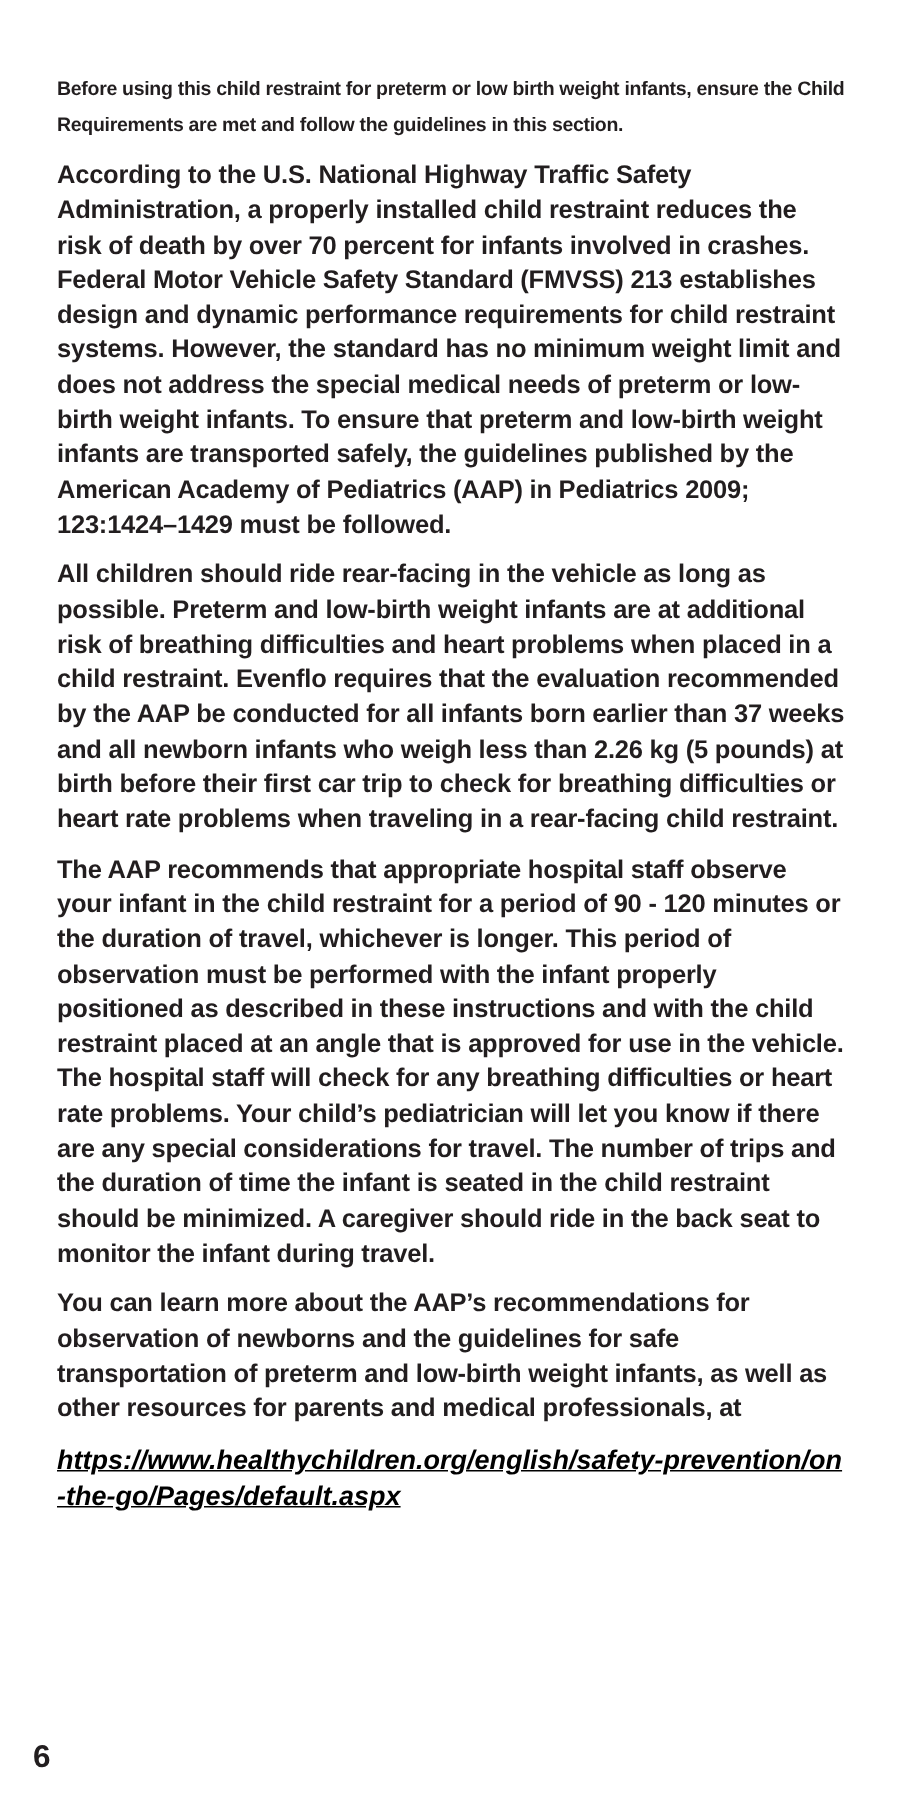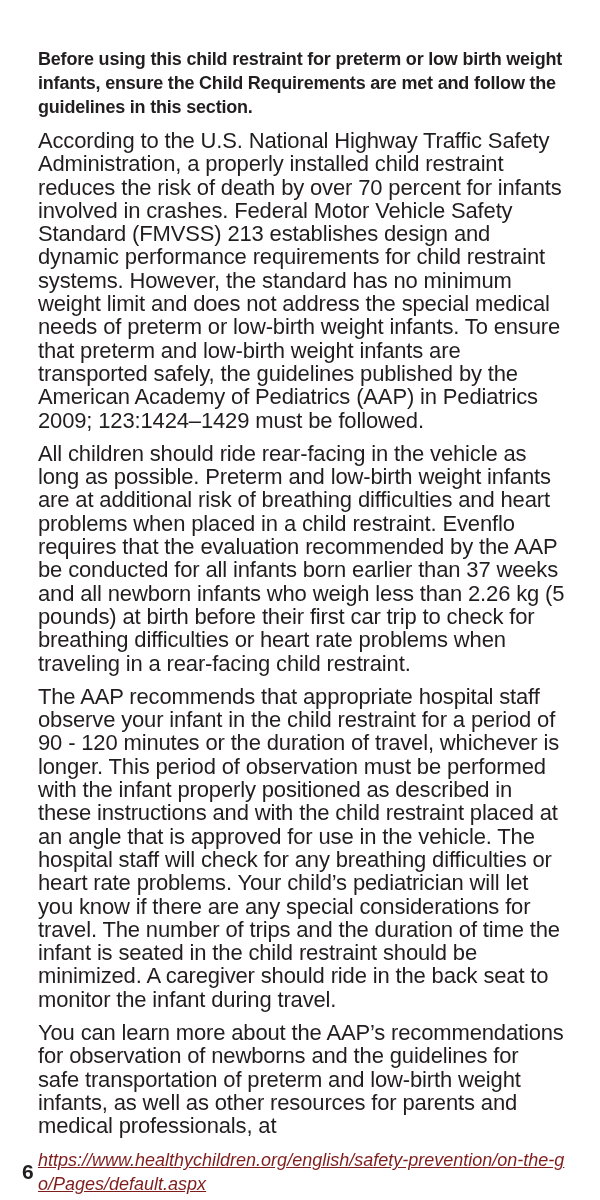--- a/index.html
+++ b/index.html
@@ -34,39 +34,40 @@
     justify-content: center;
   }
   .header-bar span {
     color: #ffffff;
     font-size: 24px;
     font-weight: bold;
     letter-spacing: 0.2px;
   }
   .lead {
     margin: 10px 0 0 0;
-    font-size: 18px;
+    font-size: 13px;
     font-weight: bold;
     line-height: 24px;
     letter-spacing: -0.2px;
   }
   .body-par {
     margin: 10px 0 0 0;
-    font-size: 22px;
+    font-size: 17px;
     line-height: 23.3px;
     letter-spacing: -0.15px;
+    font-weight: bold;
   }
   .link-par {
     margin: 12px 0 0 0;
     font-size: 18px;
     line-height: 23.5px;
   }
   .doc-link {
-    color: #7f1d1d;
-    font-weight: normal;
+    color: #000000;
+    font-weight: bold;
     font-style: italic;
     text-decoration: underline;
     overflow-wrap: anywhere;
     word-break: break-all;
   }
   .page-number {
     position: absolute;
     left: 22px;
     bottom: 16px;
     font-size: 21px;

